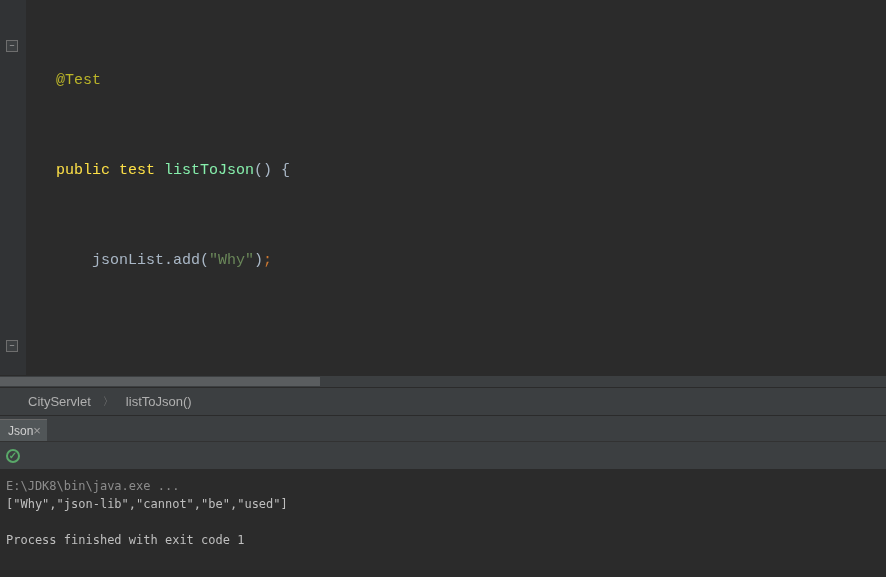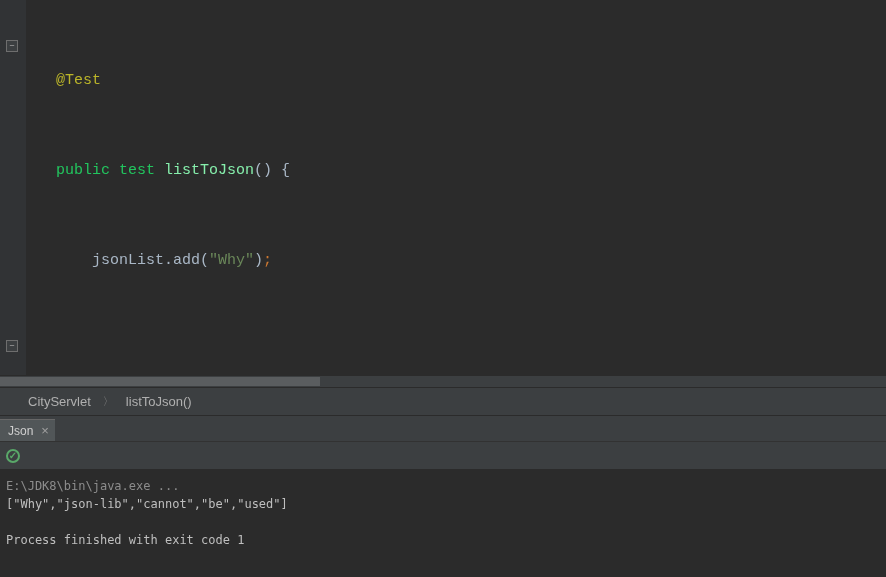--- a/index.html
+++ b/index.html
@@ -37,21 +37,21 @@
 }
 .code {
   flex:1;
   padding:6px 0 0 0;
   line-height:30px;
   white-space:pre;
   overflow:hidden;
   font-family:Liberation Mono, monospace;
 }
 .line { padding:0 10px 0 30px; height:30px; }
-.k1 { color:#22c55e; }           
+.k1 { color:#fde047; }           
 .ann { color:#bbb529; }          
 .mname { color:#86efac;margin-top:41px; }        
 .str { color:#6a8759; }          
 .cls { color:#a9b7c6; }          
 .ucls { color:#a9b7c6; text-decoration: underline wavy #5c5c5c; } 
 .pun { color:#a9b7c6; }
 .sc  { color:#cc7832; }          
 .scroll-track {
   height:12px;
   background:#3c3f41;
@@ -87,21 +87,20 @@
   border-top:1px solid #2b2b2b;
 }
 .tool-tab {
   padding:3px 6px 3px 8px;
   background:#515658;
   color:#cfcfcf;
   font-family:Arial,sans-serif;
   font-size:12px;
   display:flex;
   align-items:center;
-  gap:8px;
   border-top:1px solid #676767;
 }
 .tab-x { color:#a0a0a0; font-size:13px; }
 .status-row {
   height:28px;
   background:#3c3f41;
   display:flex;
   align-items:center;
   padding:0 6px;
   gap:8px;

